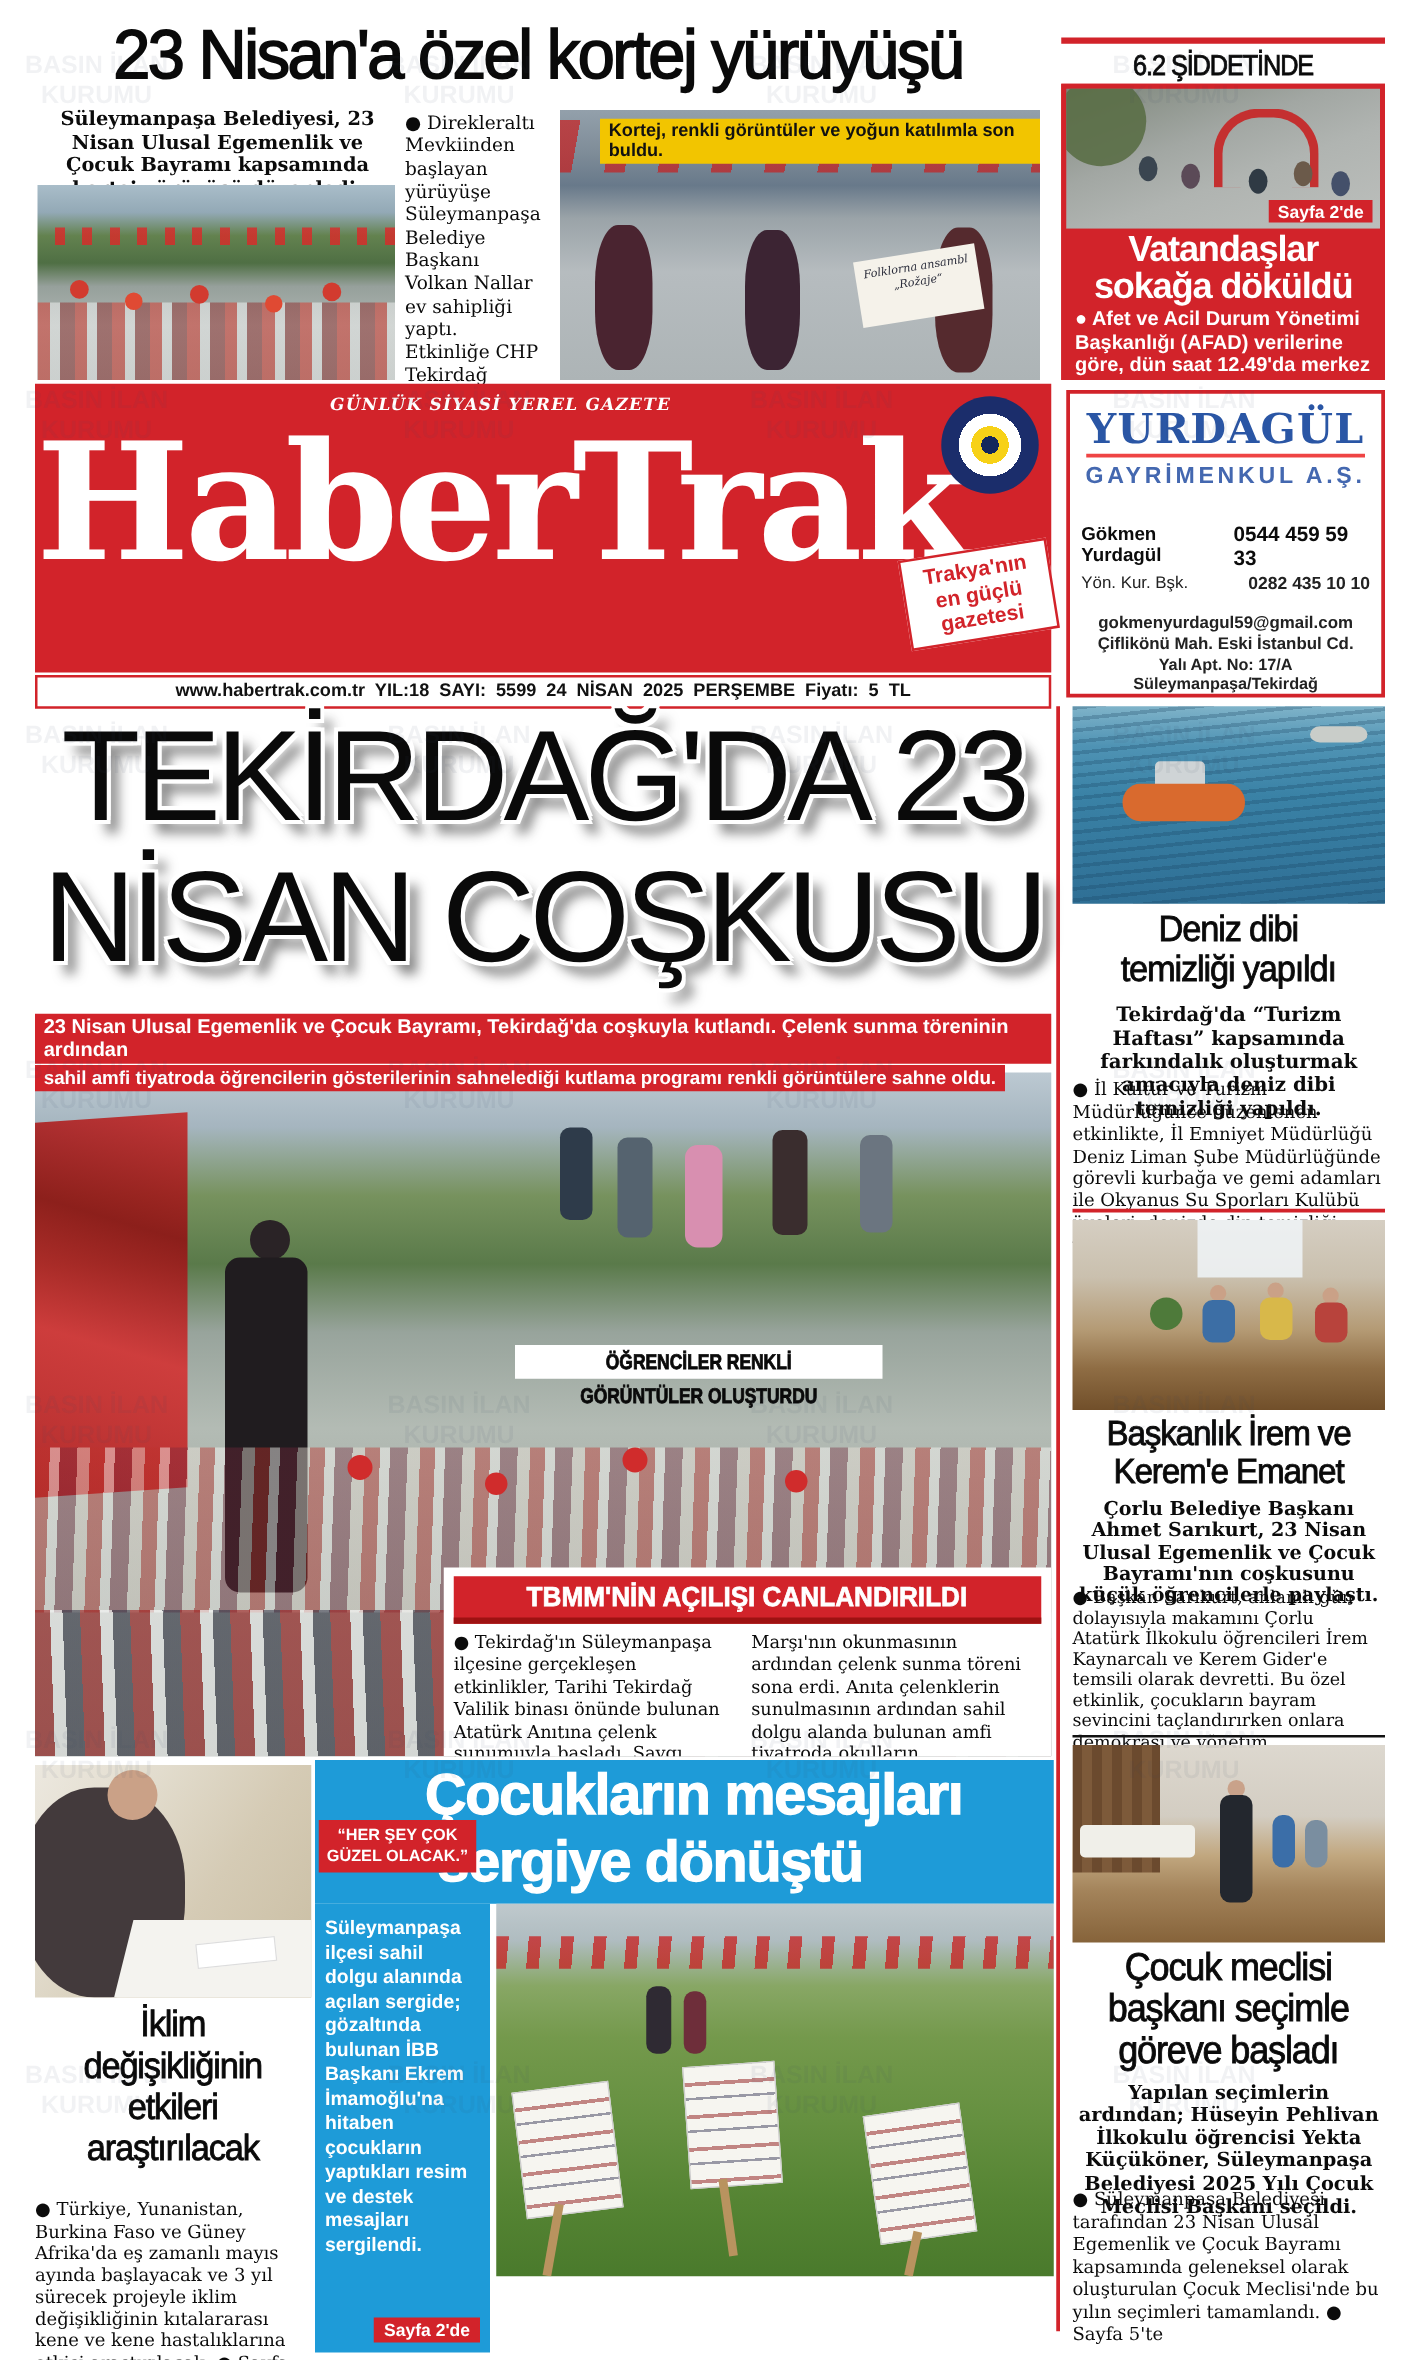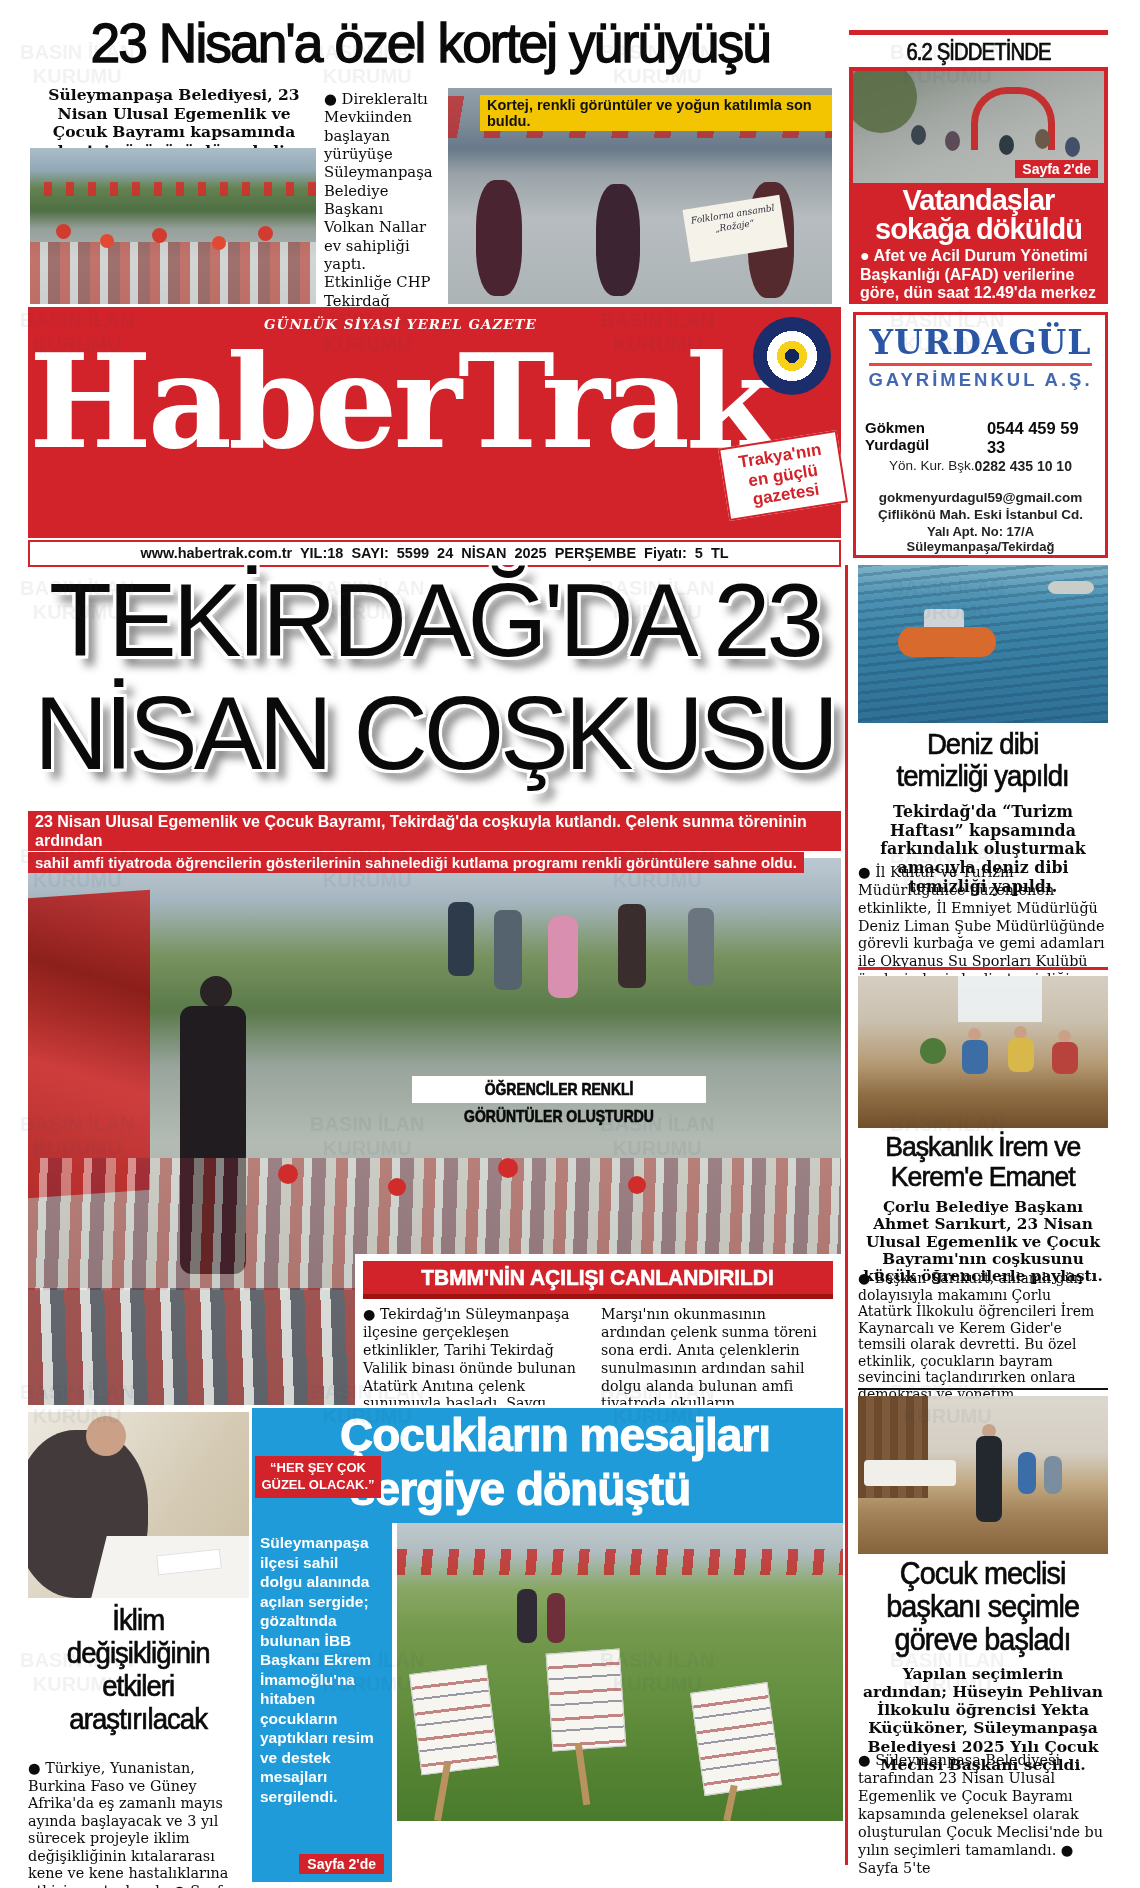--- a/index.html
+++ b/index.html
@@ -178,21 +178,21 @@
     <div class="ctr" style="margin-top:8px;">
       <span class="serif" style="display:inline-block;color:#2a56a5;font-weight:bold;font-size:33px;letter-spacing:1px;border-bottom:3px solid #ef4444;padding-bottom:1px;">YURDAGÜL</span>
     </div>
     <div class="ctr" style="color:#4468b0;font-weight:bold;font-size:18.5px;letter-spacing:3px;margin-top:3px;">
       <span>GAYRİMENKUL A.Ş.</span>
     </div>
     <div style="display:flex;justify-content:space-between;padding:0 9px;margin-top:28px;">
       <span style="font-weight:bold;font-size:15px;">Gökmen Yurdagül</span>
       <span style="font-weight:bold;font-size:16.5px;">0544 459 59 33</span>
     </div>
-    <div style="display:flex;justify-content:center;padding:0 9px;margin-top:1px;">
+    <div style="display:flex;justify-content:space-between;padding:0 9px;margin-top:1px;">
       <span style="font-size:13.5px;color:#222;">Yön. Kur. Bşk.</span>
       <span style="font-size:14px;font-weight:bold;color:#222;">0282 435 10 10</span>
     </div>
     <div class="ctr" style="font-size:13.5px;font-weight:bold;color:#222;margin-top:16px;">gokmenyurdagul59@gmail.com</div>
     <div class="ctr" style="font-size:13.5px;font-weight:bold;color:#222;margin-top:2px;">Çiflikönü Mah. Eski İstanbul Cd.</div>
     <div class="ctr" style="font-size:13px;font-weight:bold;color:#222;margin-top:2px;">Yalı Apt. No: 17/A Süleymanpaşa/Tekirdağ</div>
   </div>
 
   <div class="abs hl ctr outline-head" style="left:28px;top:566px;width:813px;height:114px;font-size:103px;line-height:110px;letter-spacing:-4px;z-index:5;">
     <span>TEKİRDAĞ'DA 23</span>

